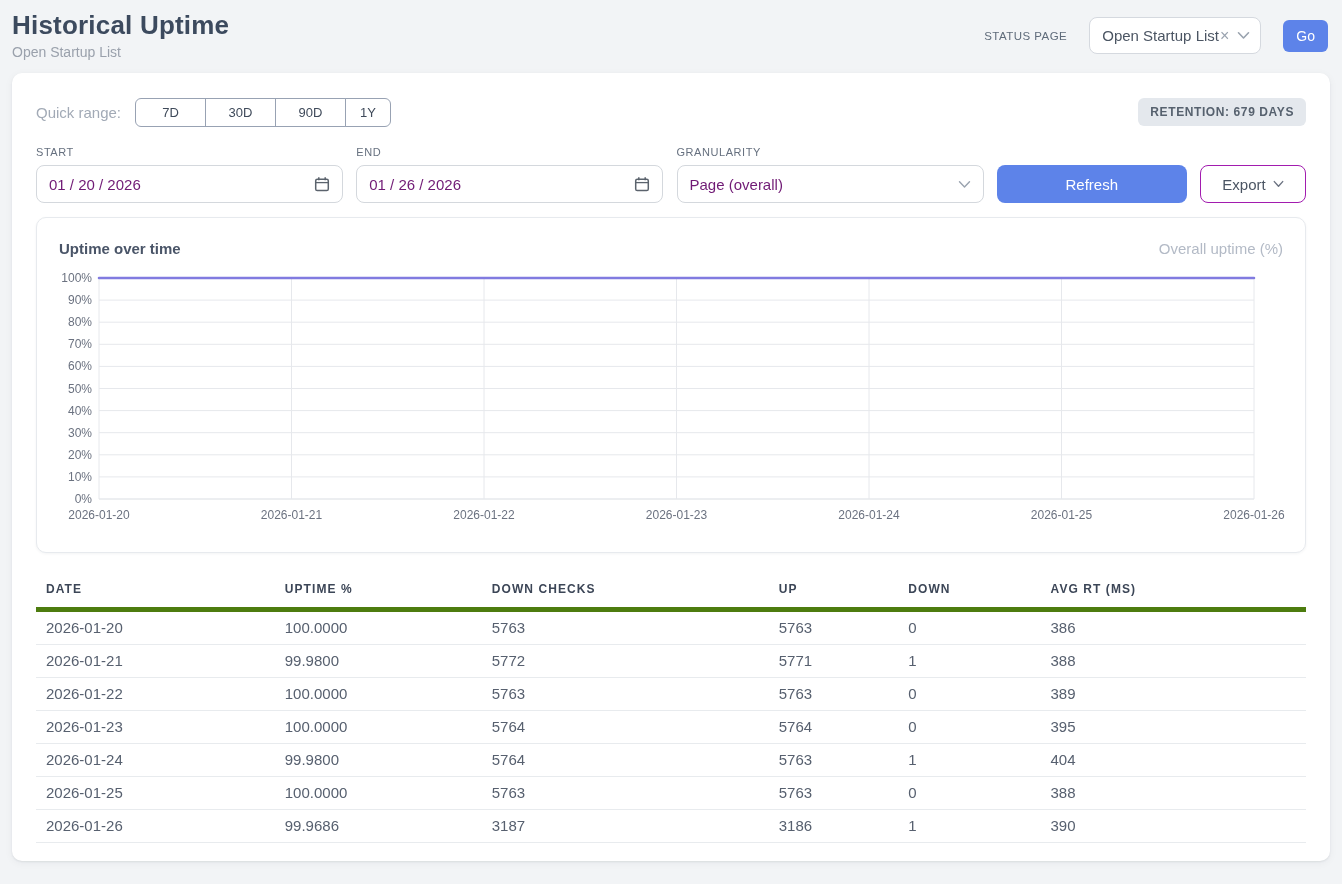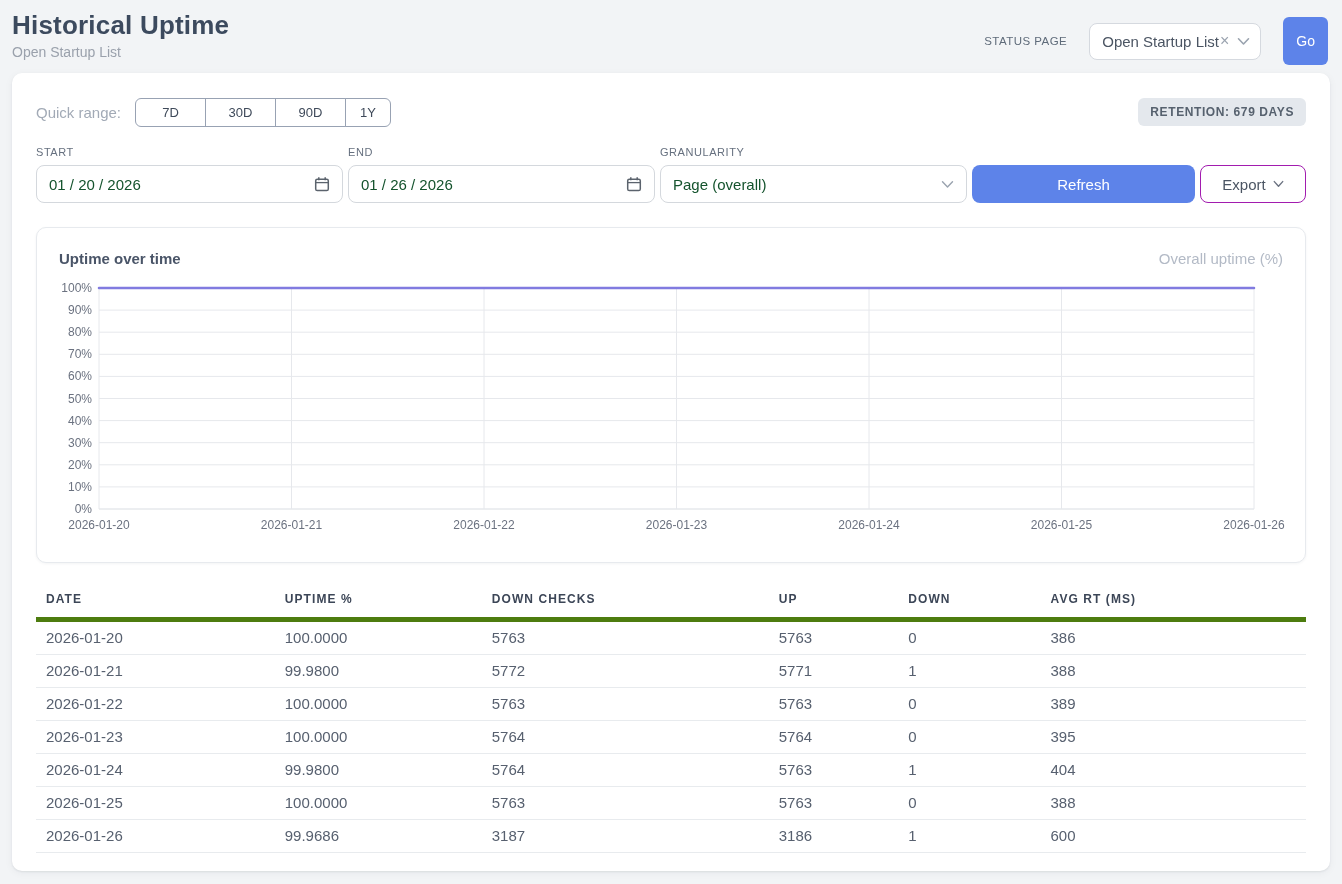--- a/index.html
+++ b/index.html
@@ -22,21 +22,21 @@
   .status-select {
     display: flex; align-items: center; background: #fff;
     border: 1px solid #d5d9df; border-radius: 8px; height: 37px;
     padding: 0 10px 0 12px; min-width: 162px; cursor: pointer;
   }
   .status-select .sel-text { font-size: 15px; color: #4b5563; }
   .status-select .clear-x { font-size: 16px; color: #9aa3af; margin-left: 1px; line-height: 1; }
   .status-select .chev { margin-left: 8px; display: flex; }
   .go-btn {
     background: #5d83e9; color: #fff; border: none; border-radius: 6px;
-    height: 48px; padding: 0 13px; font-size: 14px; cursor: pointer;
+    height: 32px; padding: 0 13px; font-size: 14px; cursor: pointer;
     font-family: inherit;
   }
 
   
   .main-card {
     background: #fff; border-radius: 10px;
     margin: 11px 12px 14px;
     padding: 25px 24px 18px;
     box-shadow: 0 1px 2px rgba(27,36,50,.08), 0 2px 8px rgba(27,36,50,.05);
   }
@@ -63,35 +63,35 @@
   .field { width: 307px; }
   .field-label {
     font-size: 11px; color: #66707f; letter-spacing: .05em; margin-bottom: 7px;
     font-weight: 400;
   }
   .input-box, .select-box {
     height: 38px; border: 1px solid #d4d8dd; border-radius: 8px; background: #fff;
     display: flex; align-items: center; justify-content: space-between;
     padding: 0 12px; cursor: pointer;
   }
-  .input-box .val, .select-box .val { font-size: 15px; color: #14532d; }
+  .input-box .val, .select-box .val { font-size: 15px; color: #701a75; }
   .refresh-btn {
-    width: 223px; height: 38px; background: #5d83e9; color: #fff; border: none;
+    width: 190px; height: 38px; background: #5d83e9; color: #fff; border: none;
     border-radius: 8px; font-size: 15px; font-family: inherit; cursor: pointer;
   }
   .export-btn {
     width: 106px; height: 38px; background: #fff; color: #4b5563;
     border: 1px solid #a21caf; border-radius: 8px; font-size: 15px;
     font-family: inherit; cursor: pointer;
     display: flex; align-items: center; justify-content: center; gap: 7px;
   }
 
   
   .chart-card {
-    margin-top: 24px; border: 1px solid #e7eaee; border-radius: 10px;
+    margin-top: 14px; border: 1px solid #e7eaee; border-radius: 10px;
     padding: 22px 0 22px; box-shadow: 0 1px 3px rgba(27,36,50,.05);
     background: #fff;
   }
   .chart-head { display: flex; justify-content: space-between; align-items: center; padding: 0 22px; }
   .chart-title { font-size: 15px; font-weight: 700; color: #4a5568; }
   .chart-legend { font-size: 15px; color: #b3bac6; }
   .chart-svg-wrap { padding: 0 22px; margin-top: 13px; }
   svg text { font-family: "Liberation Sans", sans-serif; }
 
   
@@ -316,18 +316,18 @@
           <td>5763</td>
           <td>0</td>
           <td>388</td>
         </tr>
         <tr>
           <td>2026-01-26</td>
           <td>99.9686</td>
           <td>3187</td>
           <td>3186</td>
           <td>1</td>
-          <td>600</td>
+          <td>390</td>
         </tr>
       </tbody>
   </table>
 
 </div>
 
 </body></html>

